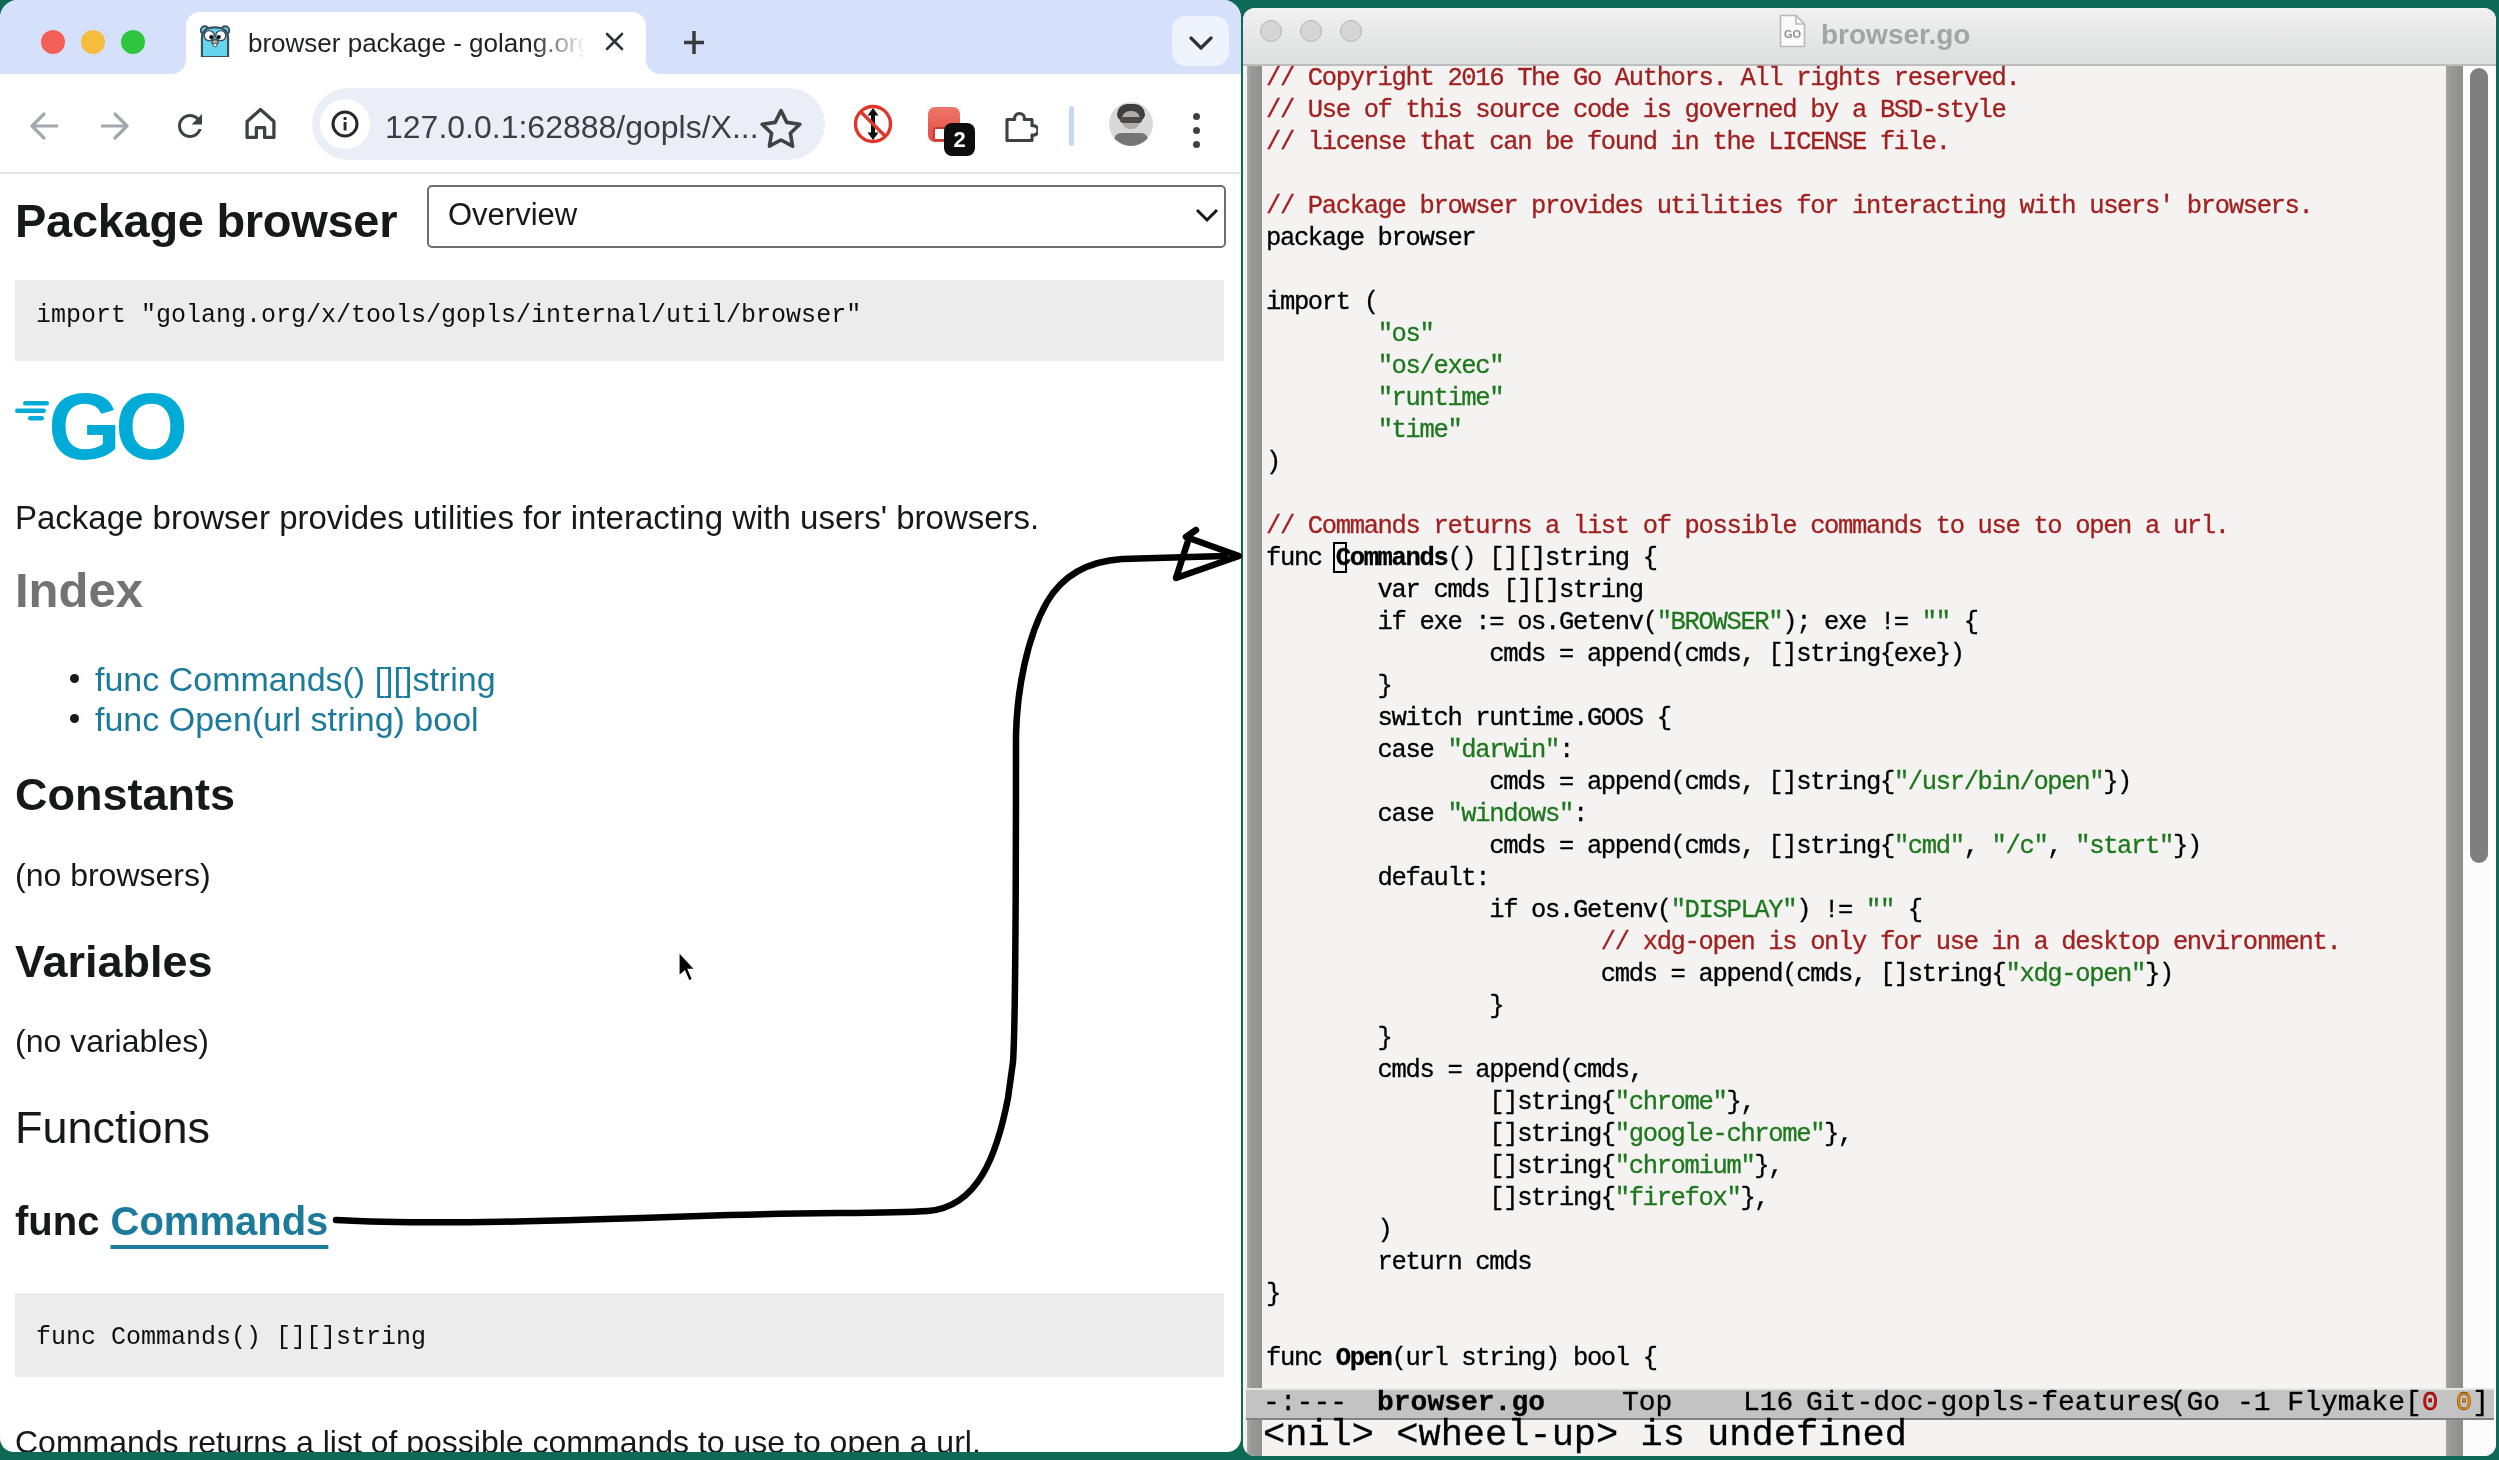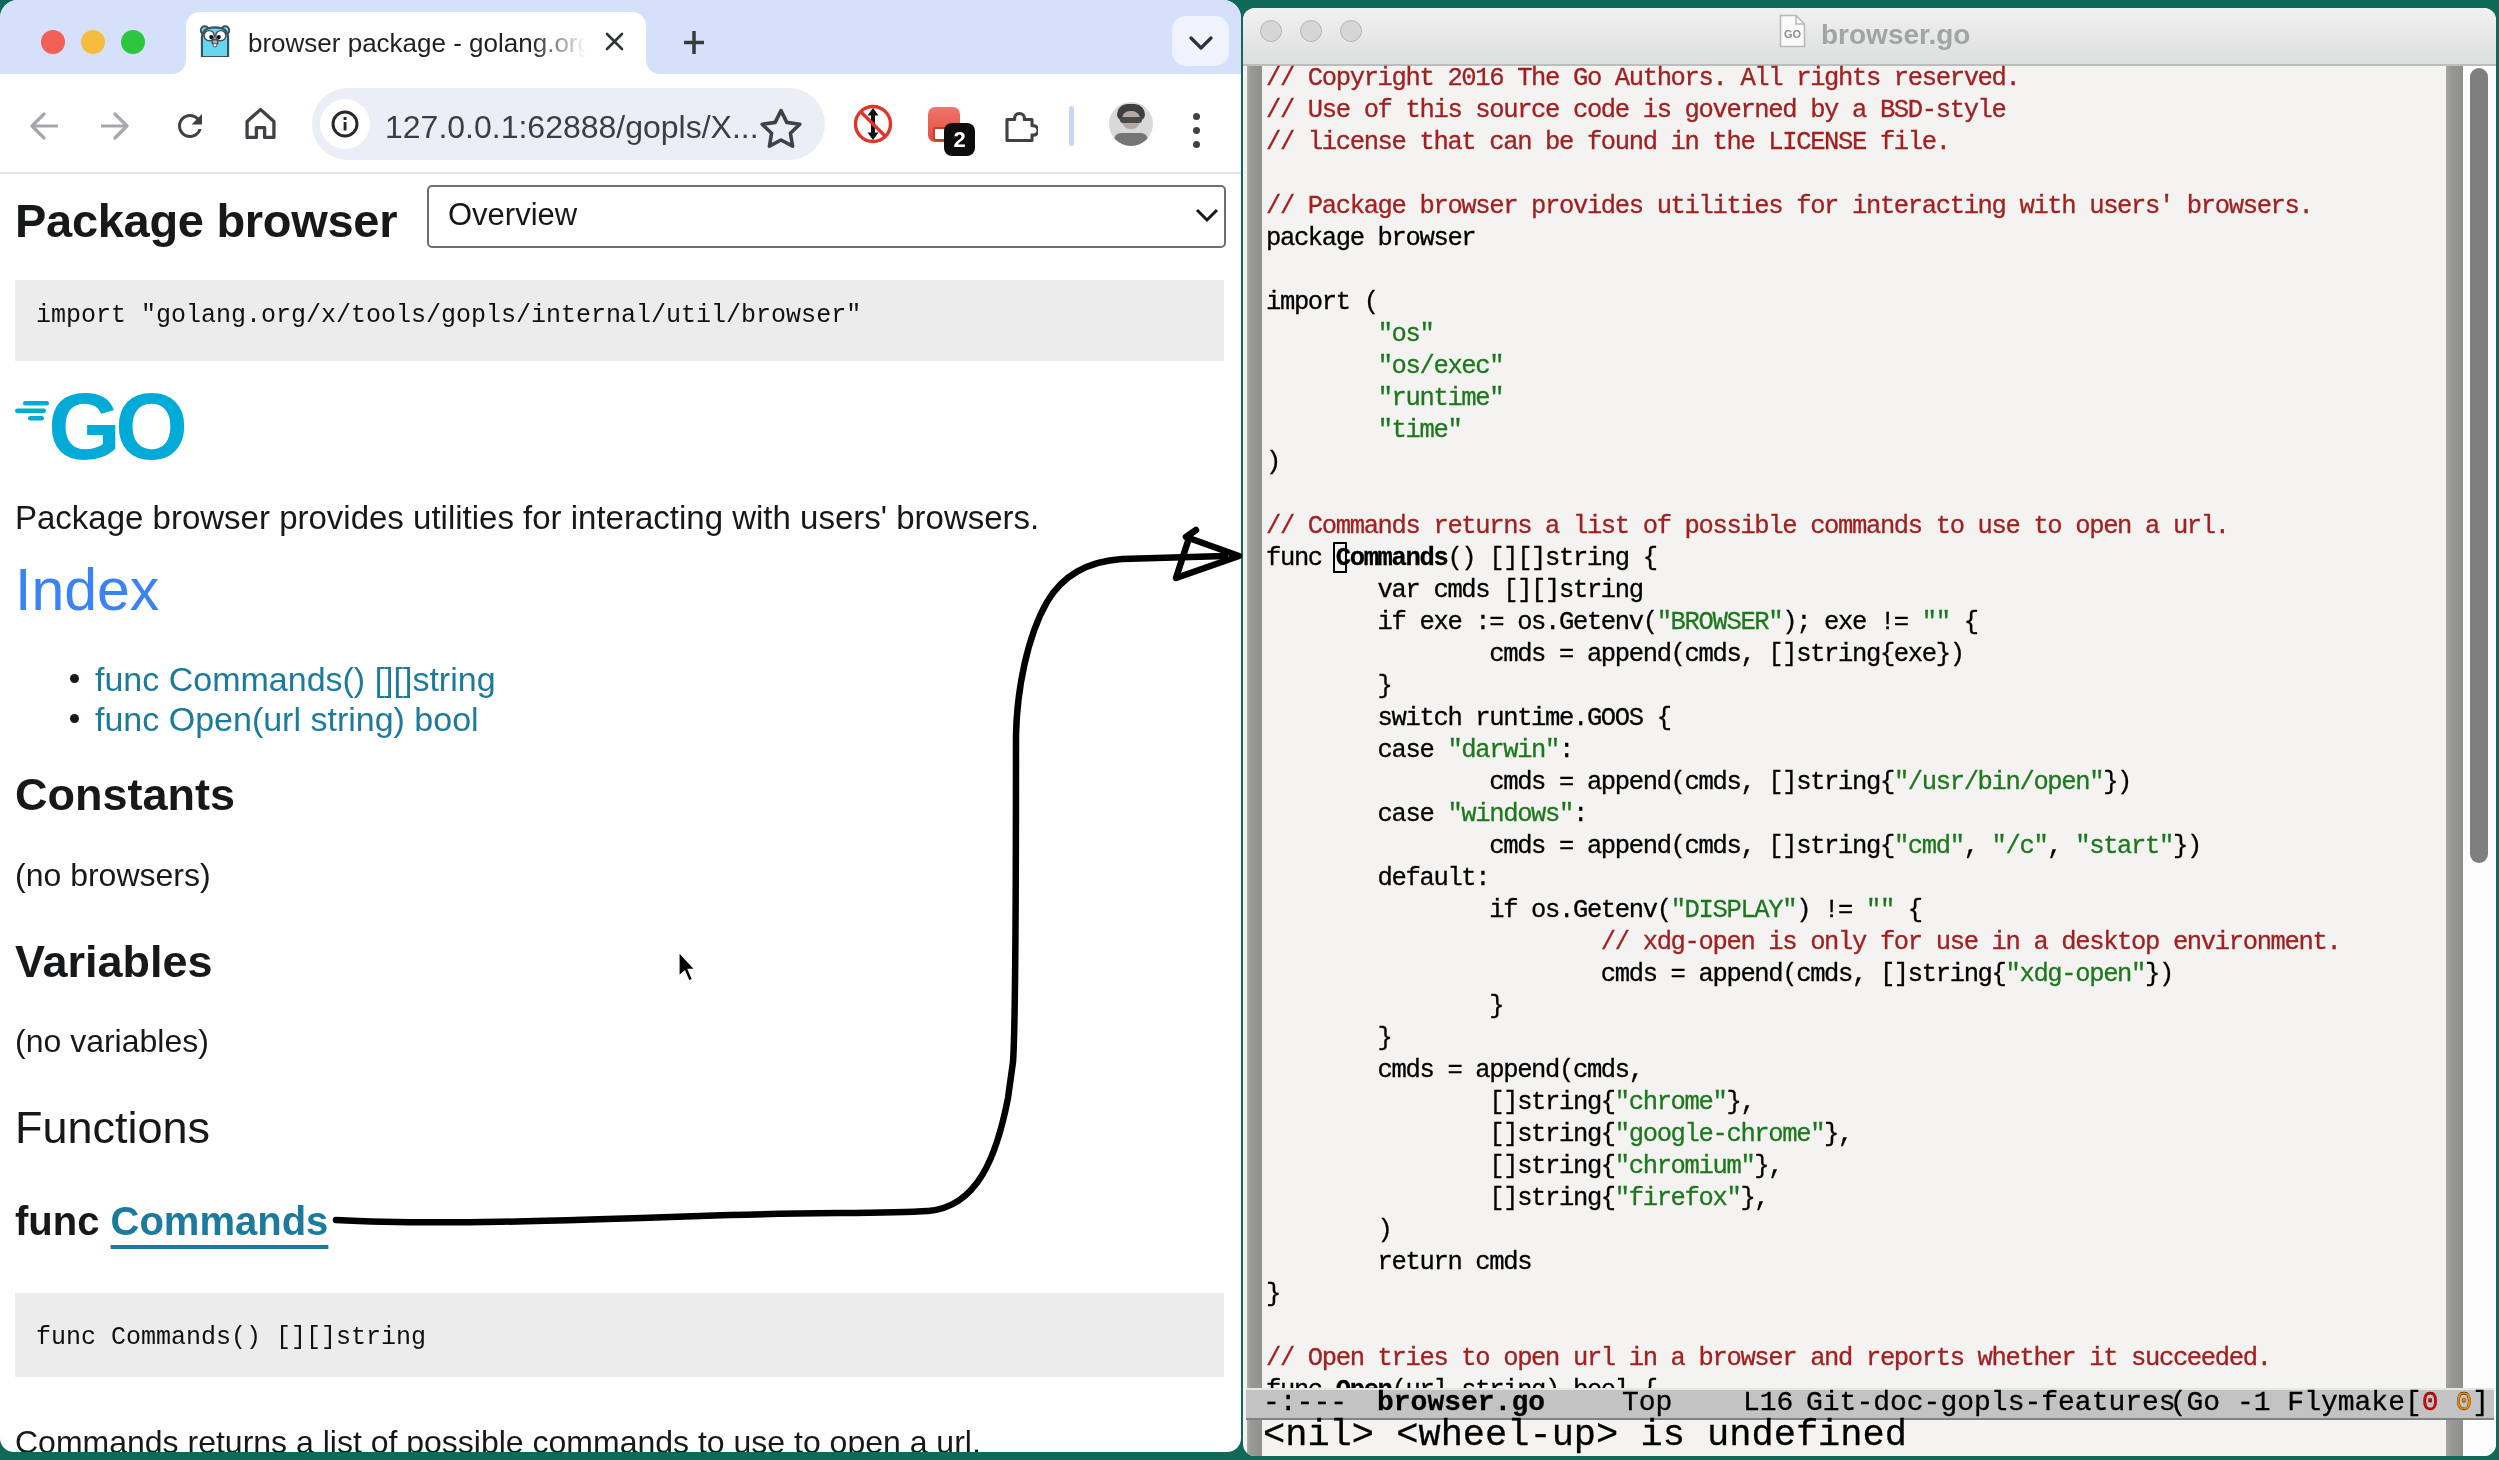--- a/index.html
+++ b/index.html
@@ -118,21 +118,21 @@
     <g fill="#00acd7">
       <rect x="9" y="13" width="26" height="4.6" rx="2.3"></rect>
       <rect x="1" y="20.5" width="31" height="4.6" rx="2.3"></rect>
       <rect x="14" y="28" width="16" height="4.6" rx="2.3"></rect>
     </g>
     <text x="34" y="71" font-family="'Liberation Sans',sans-serif" font-weight="bold" font-size="94" letter-spacing="-6" fill="#00acd7">GO</text>
   </svg>
 
   <div class="abs" style="left:15px;top:498px;font-size:33px;color:#17181a;line-height:40px">Package browser provides utilities for interacting with users' browsers.</div>
 
-  <div class="abs" style="left:15px;top:564px;font-size:59px;font-weight:normal;color:#3b82f6;line-height:52px">Index</div>
+  <div class="abs" style="left:15px;top:564px;font-size:49px;font-weight:bold;color:#737373;line-height:52px">Index</div>
 
   <div class="abs" style="left:70px;top:674px;width:9px;height:9px;border-radius:50%;background:#17181a"></div>
   <div class="abs" style="left:95px;top:659px;font-size:34px;line-height:40px;color:#1c7b9d">func Commands() [][]string</div>
   <div class="abs" style="left:70px;top:714px;width:9px;height:9px;border-radius:50%;background:#17181a"></div>
   <div class="abs" style="left:95px;top:699px;font-size:34px;line-height:40px;color:#1c7b9d">func Open(url string) bool</div>
 
   <div class="abs" style="left:15px;top:769px;font-size:45px;font-weight:bold;color:#17181a;line-height:52px">Constants</div>
   <div class="abs" style="left:15px;top:855px;font-size:32px;color:#17181a;line-height:40px">(no browsers)</div>
 
   <div class="abs" style="left:15px;top:936px;font-size:45px;font-weight:bold;color:#17181a;line-height:52px">Variables</div>
@@ -202,21 +202,20 @@
         }
         cmds = append(cmds,
                 []string{<span style="color:#1d781d">"chrome"</span>},
                 []string{<span style="color:#1d781d">"google-chrome"</span>},
                 []string{<span style="color:#1d781d">"chromium"</span>},
                 []string{<span style="color:#1d781d">"firefox"</span>},
         )
         return cmds
 }
 
-<span style="color:#a22020">// Open tries to open url in a browser and reports whether it succeeded.</span>
 func <b>Open</b>(url string) bool {</pre>
 
   <div class="abs" style="left:90px;top:534px;width:14px;height:31px;border:2.5px solid #000"></div>
 
   <div class="abs mono" style="left:3px;top:1380px;width:1248px;height:32px;background:#c3c3c3;border-top:2px solid #e7e7e5;border-bottom:2px solid #828282;font-size:28px;line-height:28px;color:#000;-webkit-text-stroke:0.3px #000">
     <span class="abs" style="left:17px;top:-1px">-:---</span>
     <span class="abs" style="left:131px;top:-1px;font-weight:bold">browser.go</span>
     <span class="abs" style="left:376px;top:-1px">Top</span>
     <span class="abs" style="left:497px;top:-1px">L16</span>
     <span class="abs" style="left:560px;top:-1px">Git-doc-gopls-features</span>

